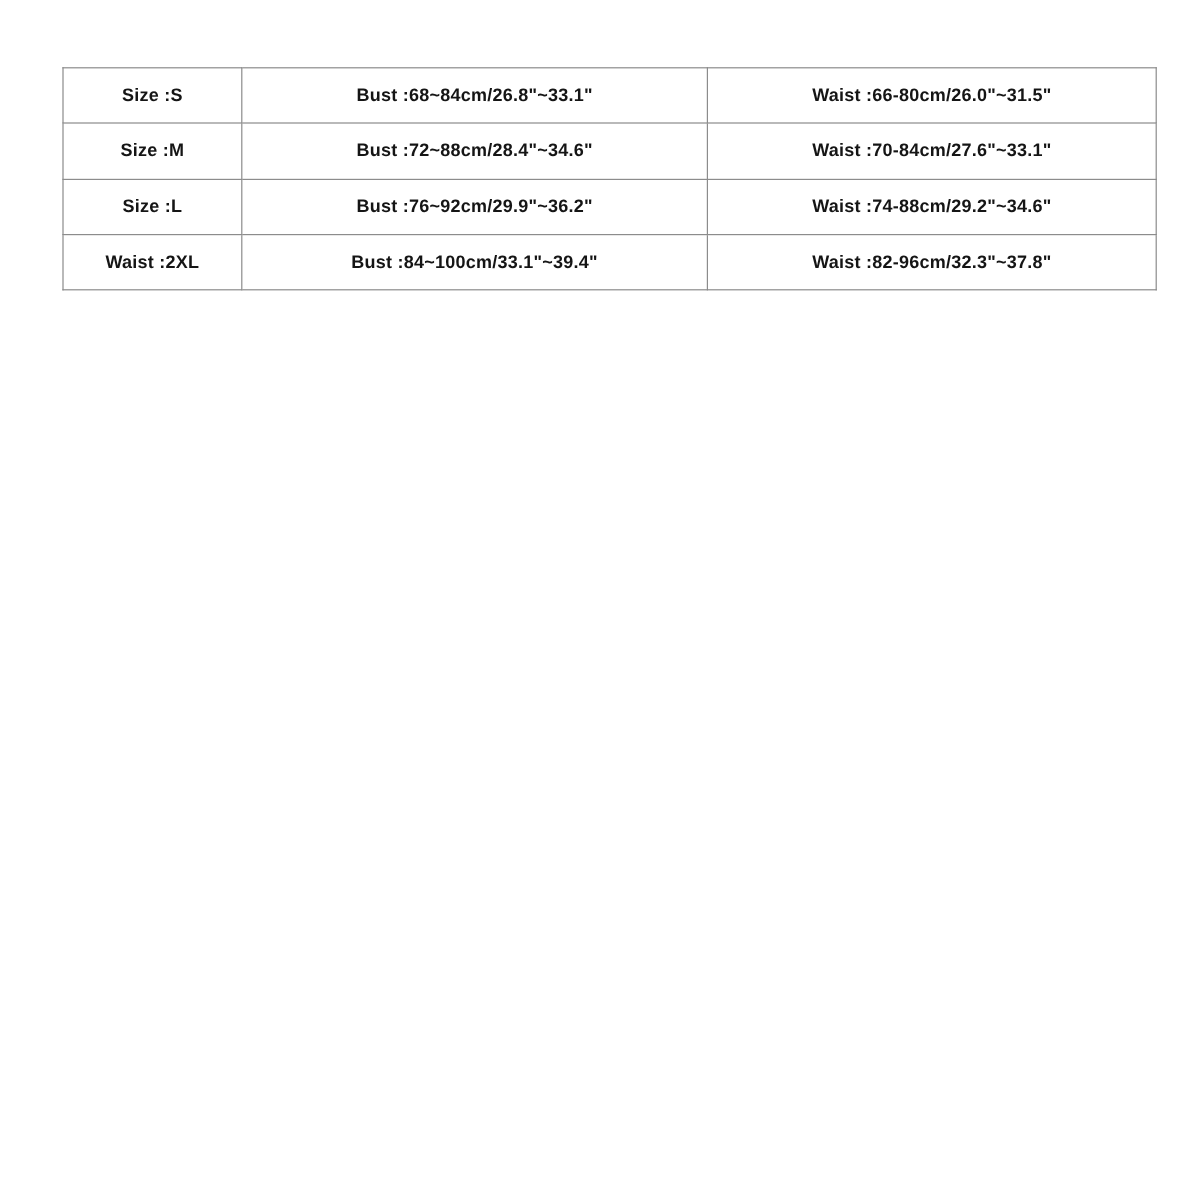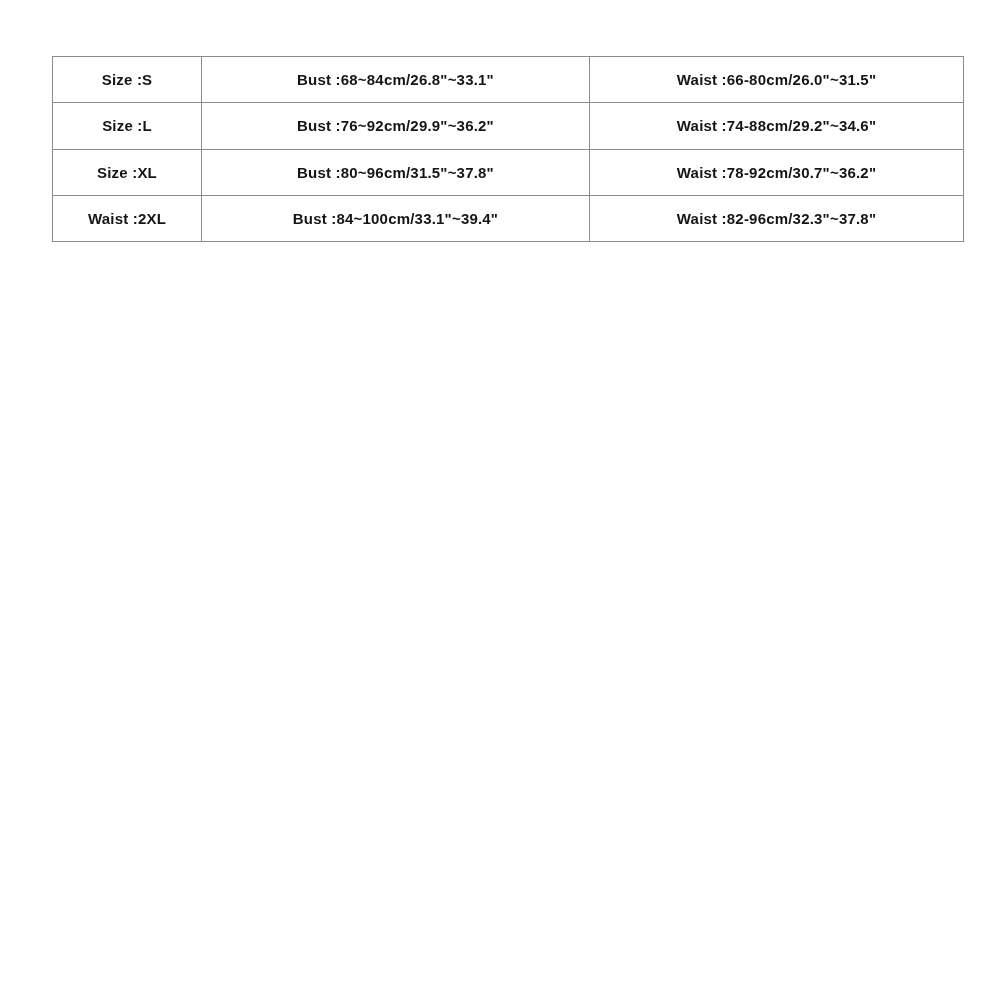--- a/index.html
+++ b/index.html
@@ -50,28 +50,28 @@
 
 <div class="size-chart-wrap">
   <table class="size-chart">
     <tbody>
       <tr>
         <td class="col-size">Size :S</td>
         <td class="col-bust">Bust :68~84cm/26.8"~33.1"</td>
         <td class="col-waist">Waist :66-80cm/26.0"~31.5"</td>
       </tr>
       <tr>
+        <td class="col-size">Size :M</td>
+        <td class="col-bust">Bust :72~88cm/28.4"~34.6"</td>
+        <td class="col-waist">Waist :70-84cm/27.6"~33.1"</td>
+      </tr>
+      <tr>
         <td class="col-size">Size :L</td>
         <td class="col-bust">Bust :76~92cm/29.9"~36.2"</td>
         <td class="col-waist">Waist :74-88cm/29.2"~34.6"</td>
-      </tr>
-      <tr>
-        <td class="col-size">Size :XL</td>
-        <td class="col-bust">Bust :80~96cm/31.5"~37.8"</td>
-        <td class="col-waist">Waist :78-92cm/30.7"~36.2"</td>
       </tr>
       <tr>
         <td class="col-size">Waist :2XL</td>
         <td class="col-bust">Bust :84~100cm/33.1"~39.4"</td>
         <td class="col-waist">Waist :82-96cm/32.3"~37.8"</td>
       </tr>
     </tbody>
   </table>
 </div>
 

